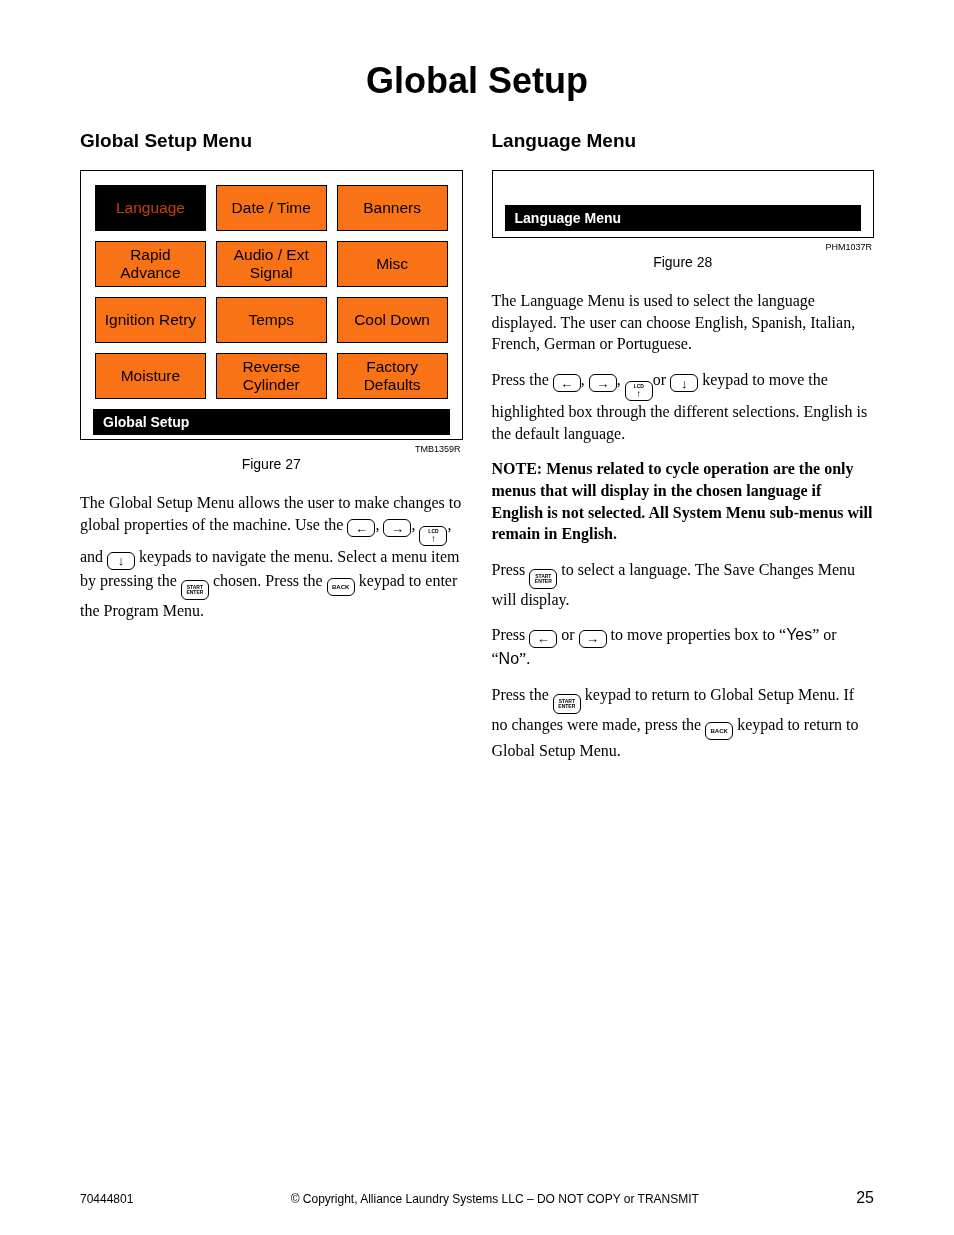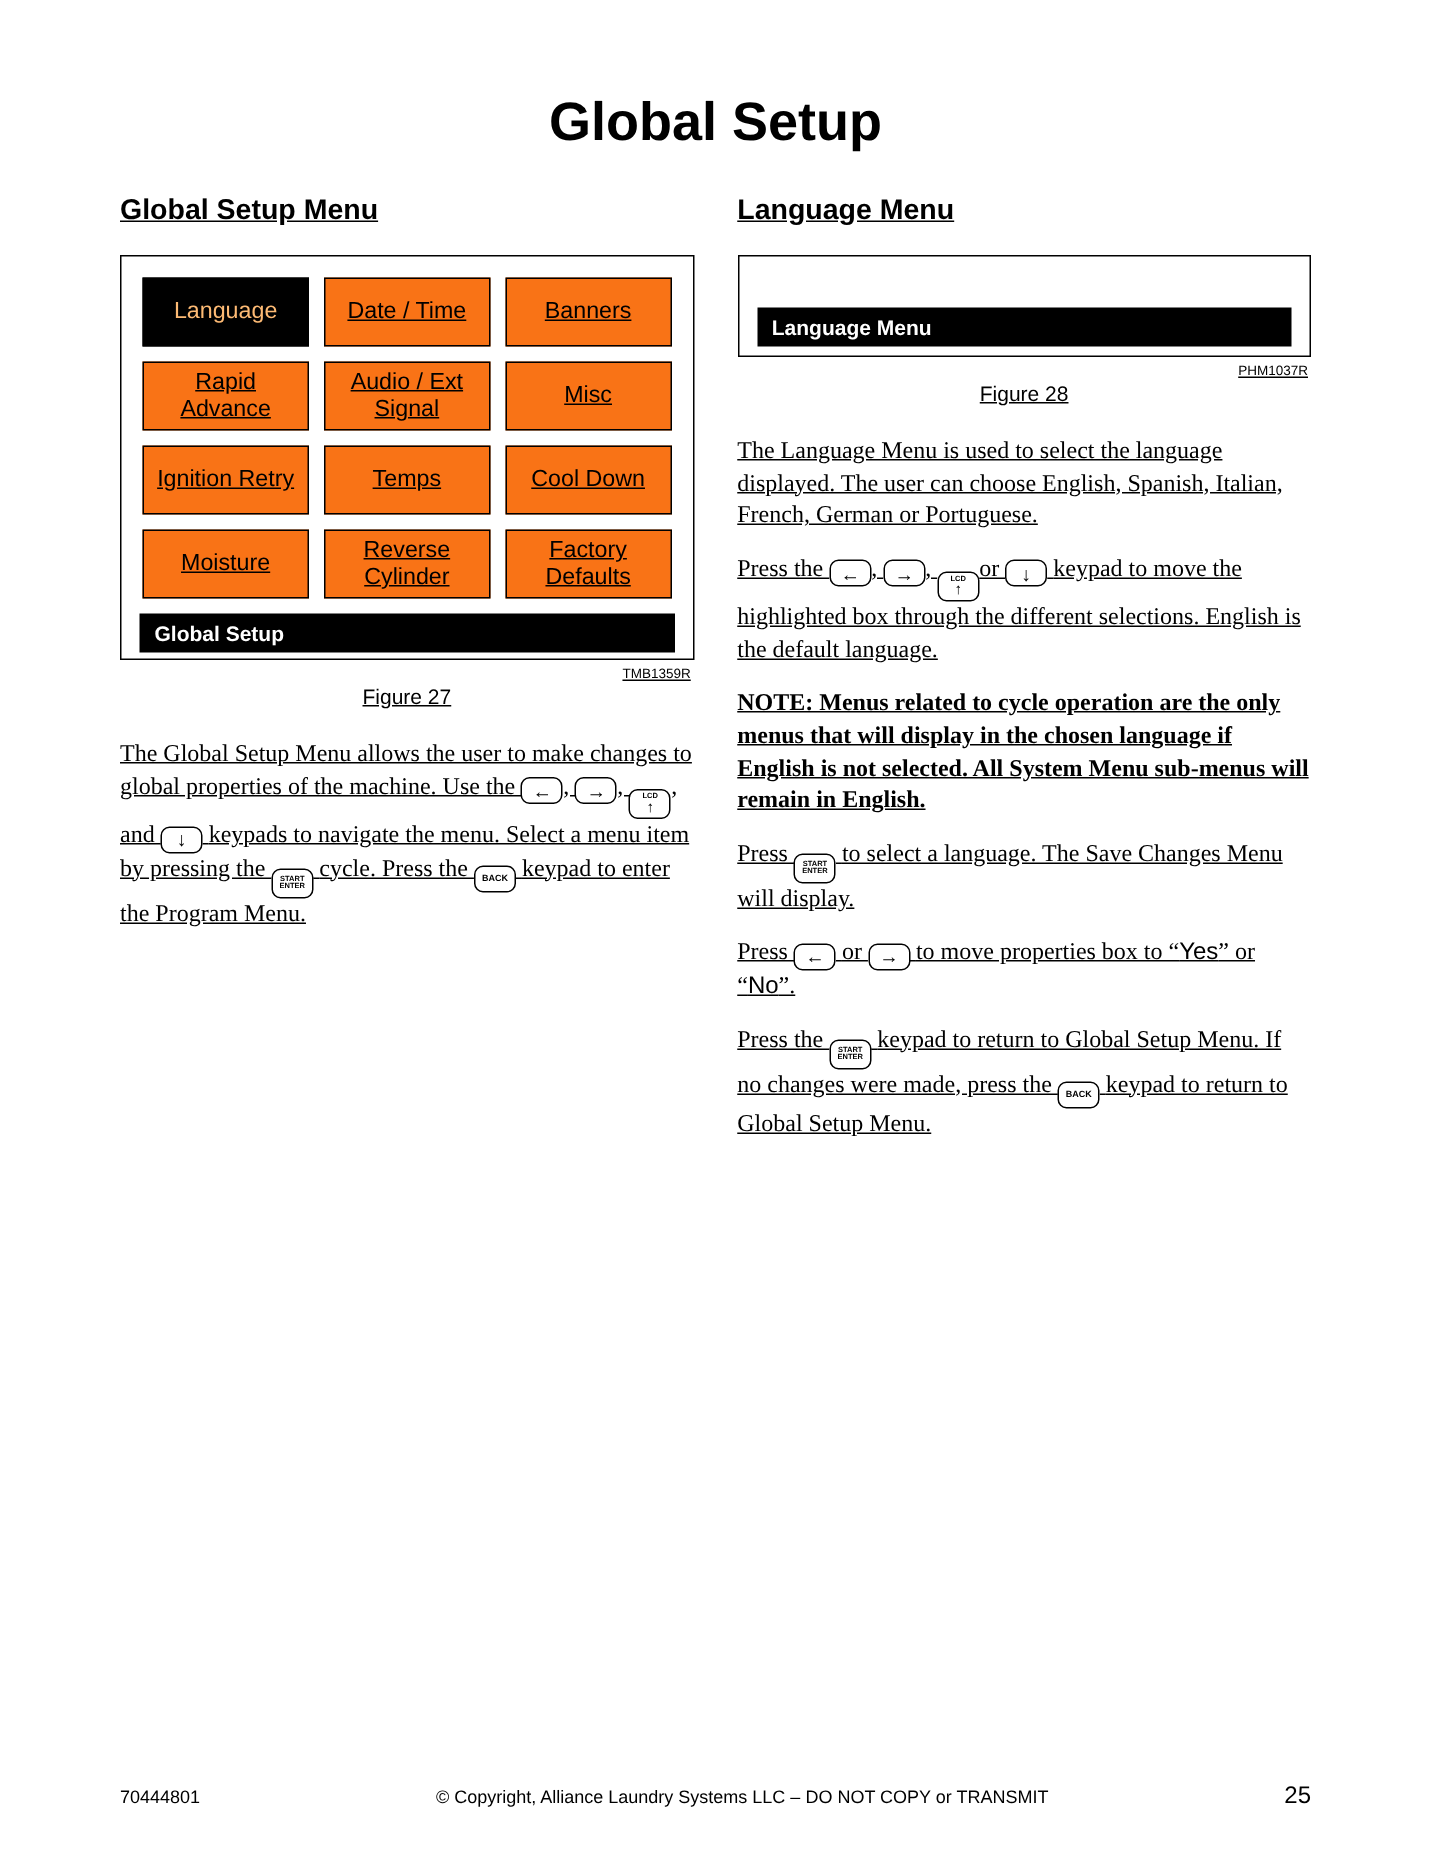--- a/index.html
+++ b/index.html
@@ -16,21 +16,20 @@
   h1.page-title {
     font-family: Arial, Helvetica, sans-serif;
     font-weight: bold;
     font-size: 36px;
     text-align: center;
     margin-bottom: 28px;
   }
   .columns {
     display: flex;
     gap: 29px;
-    text-decoration: underline;
   }
   .col { flex: 1; }
   h2.section-heading {
     font-family: Arial, Helvetica, sans-serif;
     font-weight: bold;
     font-size: 19px;
     margin-bottom: 18px;
   }
   .panel {
     border: 1px solid #000;
@@ -51,21 +50,21 @@
     min-height: 46px;
     display: flex;
     align-items: center;
     justify-content: center;
     text-align: center;
     font-size: 15.5px;
     padding: 4px 4px;
     line-height: 1.15;
     background: #f97316;
   }
-  .cell.selected { background: #000; color: #fdba74; }
+  .cell.selected { background: #000; color: #c2410c; }
   .titlebar {
     background: #000;
     color: #fff;
     font-weight: bold;
     font-size: 14px;
     padding: 5px 10px;
     margin: 0 -2px;
   }
   .imgcode {
     font-family: Arial, Helvetica, sans-serif;
@@ -166,21 +165,21 @@
           <span class="arrow">↑</span>
         </span><span>, and </span>
       <span class="keycap">
           <span class="arrow">↓</span>
         </span>
       <span> keypads to navigate the menu. Select a menu item by pressing the </span>
       <span class="keycap start">
           <span class="tinytxt">START</span>
           <span class="tinytxt">ENTER</span>
         </span>
-      <span> cycle. Press the </span>
+      <span> chosen. Press the </span>
       <span class="keycap back">
           <span class="tinytxt">BACK</span>
         </span>
       <span> keypad to enter the Program Menu.</span>
     </p>
   </div>
 
   <div class="col">
     <h2 class="section-heading">Language Menu</h2>
 

